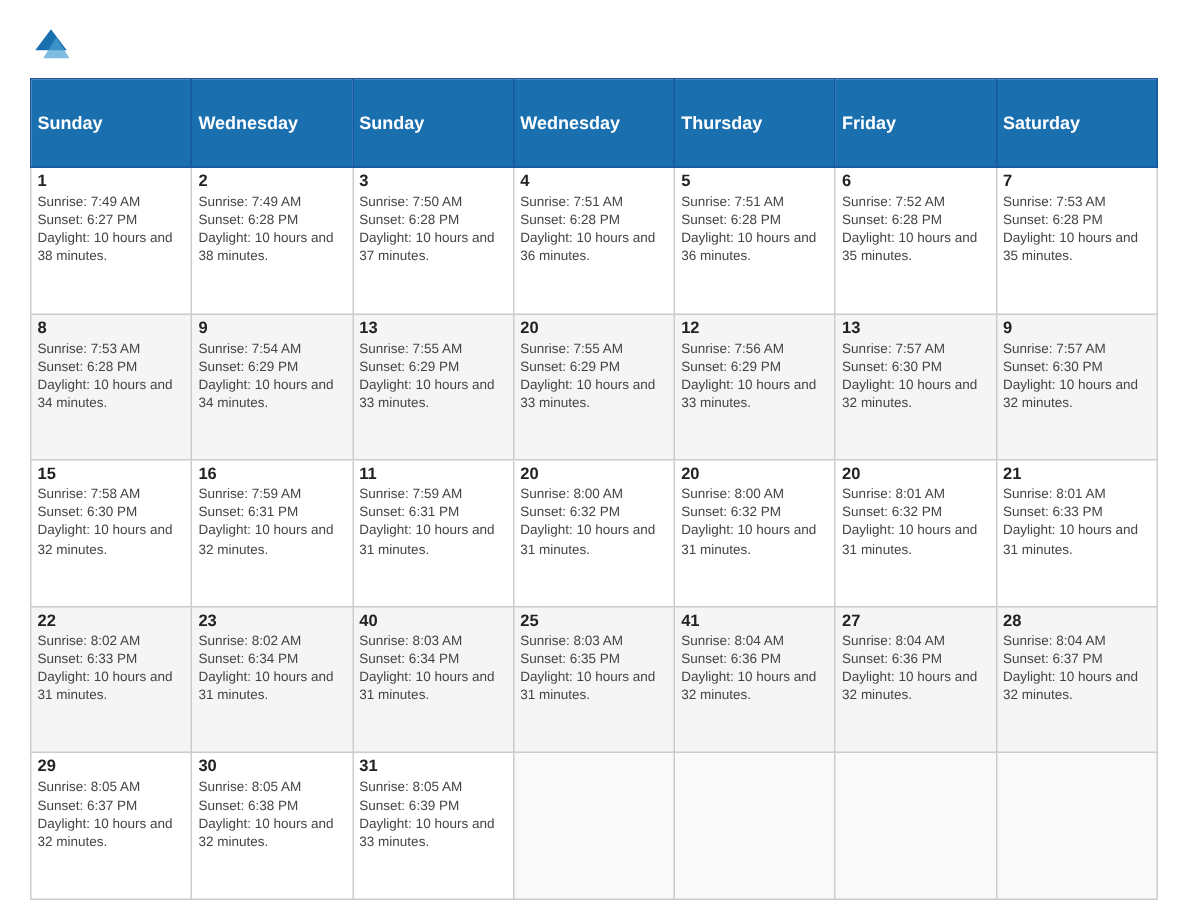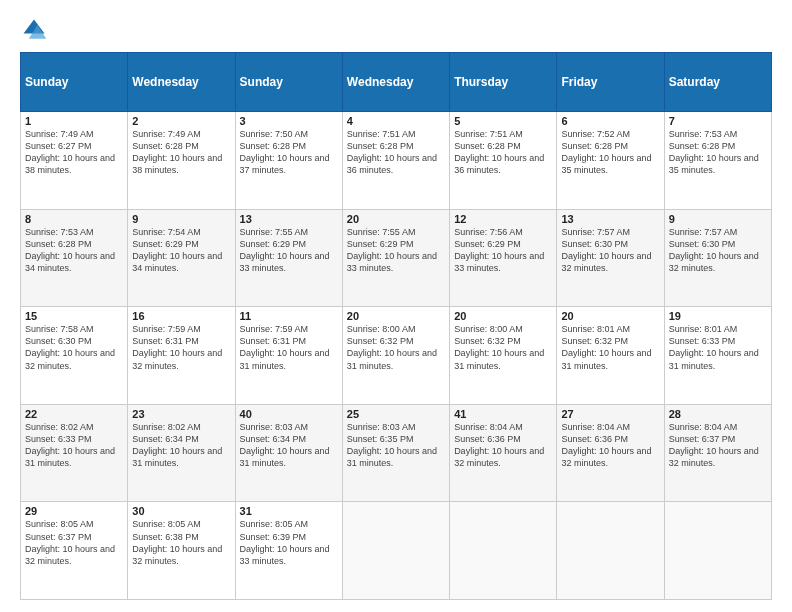--- a/index.html
+++ b/index.html
@@ -216,21 +216,21 @@
         </td>
           <td>
           <span class="day-num">20</span>
           <span class="day-info">Sunrise: 8:00 AM<br>Sunset: 6:32 PM<br>Daylight: 10 hours and 31 minutes.</span>
         </td>
           <td>
           <span class="day-num">20</span>
           <span class="day-info">Sunrise: 8:01 AM<br>Sunset: 6:32 PM<br>Daylight: 10 hours and 31 minutes.</span>
         </td>
           <td>
-          <span class="day-num">19</span>
+          <span class="day-num">21</span>
           <span class="day-info">Sunrise: 8:01 AM<br>Sunset: 6:33 PM<br>Daylight: 10 hours and 31 minutes.</span>
         </td>
         </tr>
         <tr>
           <td>
           <span class="day-num">22</span>
           <span class="day-info">Sunrise: 8:02 AM<br>Sunset: 6:33 PM<br>Daylight: 10 hours and 31 minutes.</span>
         </td>
           <td>
           <span class="day-num">23</span>

